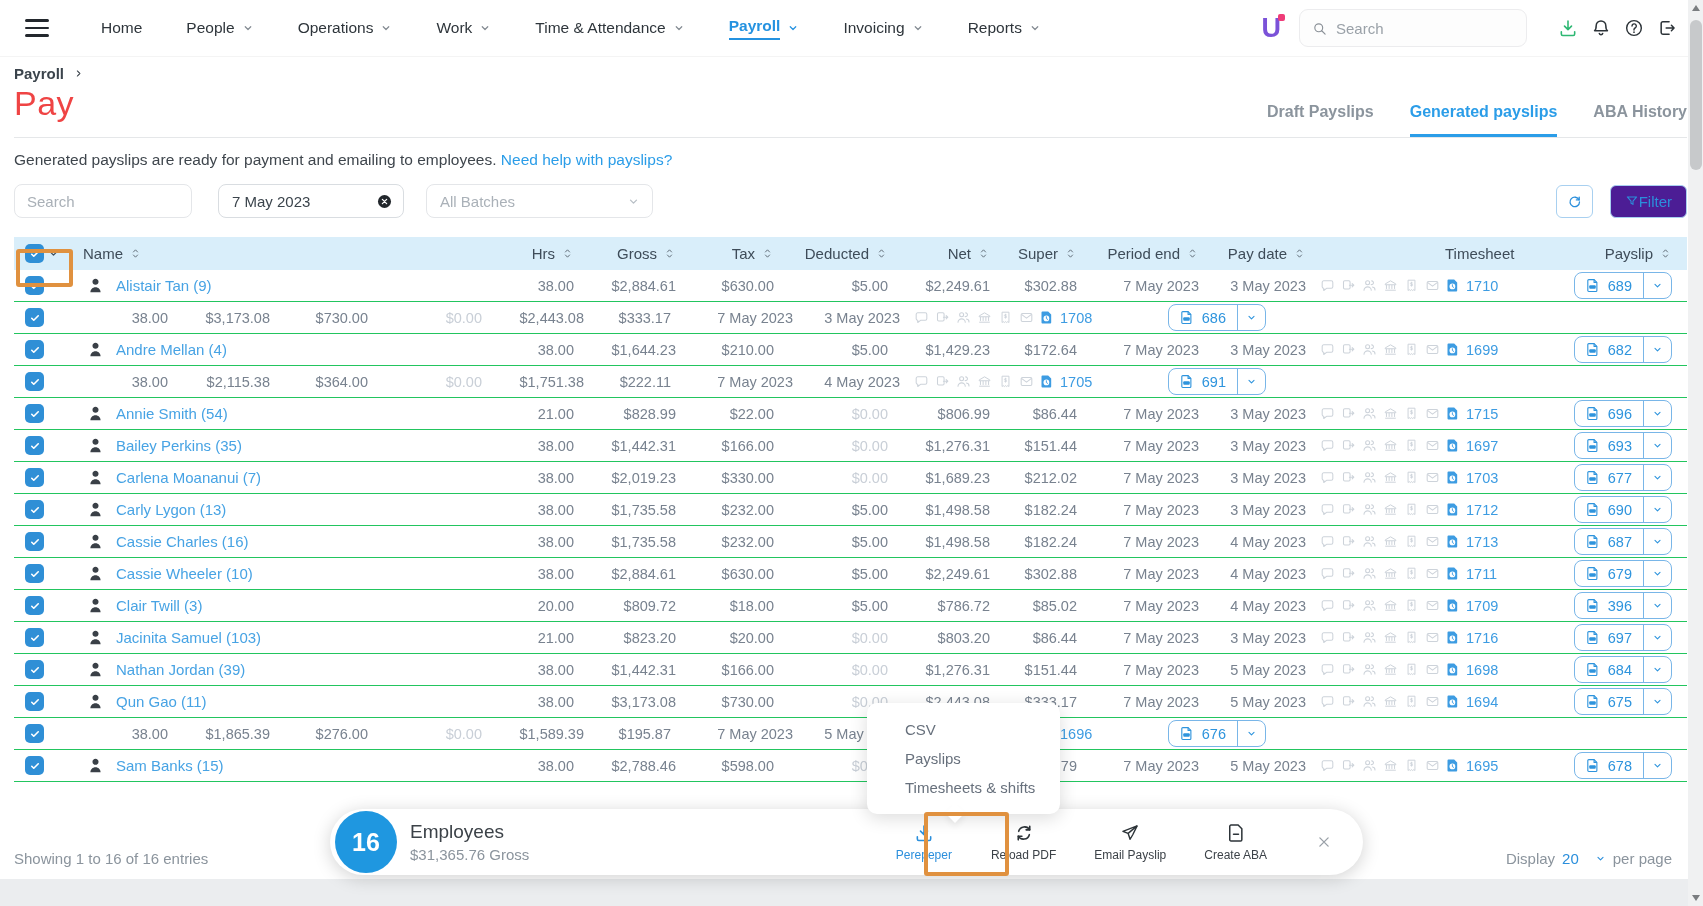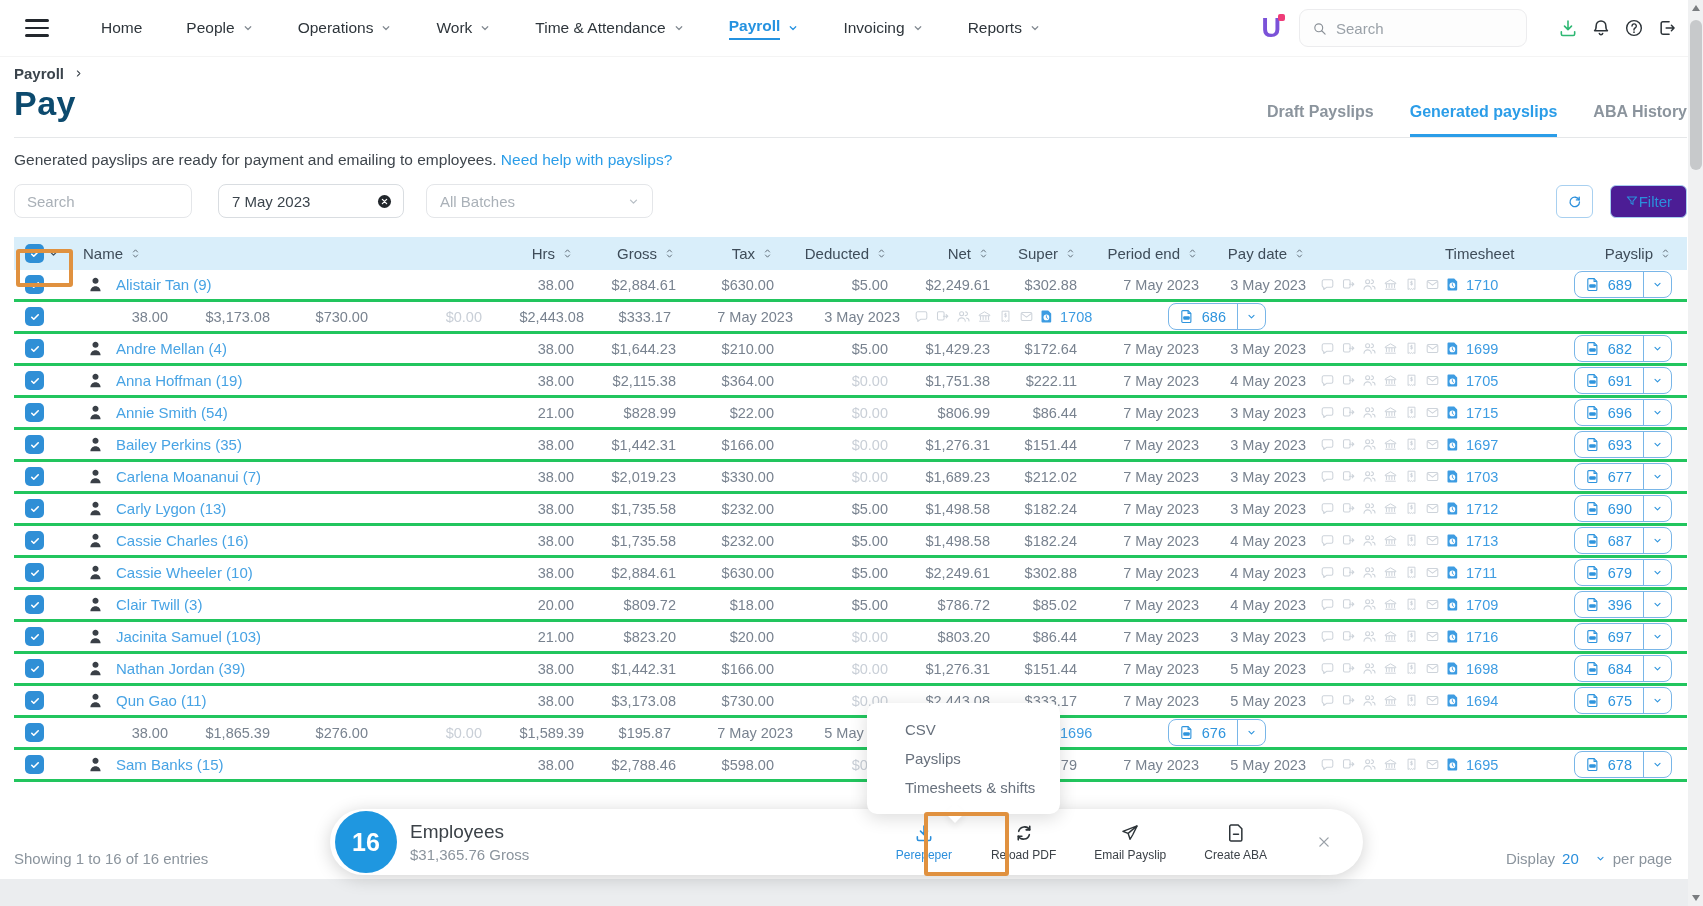--- a/index.html
+++ b/index.html
@@ -25,21 +25,21 @@
   .nav-search input::placeholder { color:#9aa1a8; }
   .nav-ic { width:20px; height:20px; margin-left:13px; color:#2c3338; cursor:pointer; }
   .nav-ic svg { width:20px; height:20px; }
   .nav-ic.green { color:#2eb873; }
 
   
   .content { padding:0 16px 0 14px; }
   .breadcrumb { margin-top:8px; display:flex; align-items:center; gap:9px; font-size:15px; font-weight:700; color:#3b444c; }
   .breadcrumb svg { width:11px; height:11px; color:#3b444c; transform:rotate(-90deg); }
   .title-row { display:flex; align-items:flex-end; border-bottom:1px solid #e5e7e9; margin-top:2px; }
-  h1.page-title { font-size:34px; font-weight:700; color:#0c4a6e; padding-bottom:14px; letter-spacing:.5px; }
+  h1.page-title { font-size:34px; font-weight:400; color:#ef4444; padding-bottom:14px; letter-spacing:.5px; }
   .tabs { margin-left:auto; display:flex; gap:36px; }
   .tab { font-size:16px; font-weight:600; color:#8b949d; padding-bottom:13px; cursor:pointer; border-bottom:3px solid transparent; white-space:nowrap; }
   .tab.active { color:#2b9de8; border-bottom-color:#2b9de8; }
   .intro { margin-top:13px; font-size:15.5px; color:#3f464d; }
   .intro a { color:#2b9de8; text-decoration:none; cursor:pointer; }
 
   
   .filter-row { margin-top:15px; display:flex; align-items:center; }
   .f-search { width:178px; height:34px; border:1px solid #e4e6e9; border-radius:8px; padding:0 12px; font-size:15px; color:#3b444c; outline:0; font-family:inherit; }
   .f-search::placeholder { color:#a9b0b7; }
@@ -50,21 +50,21 @@
   .f-select svg { margin-left:auto; width:13px; height:13px; color:#b7bec5; }
   .f-actions { margin-left:auto; display:flex; gap:17px; }
   .f-refresh { width:37px; height:33px; border:1px solid #a8d0f0; border-radius:6px; background:#fff; color:#2b8fdc; display:flex; align-items:center; justify-content:center; cursor:pointer; }
   .f-refresh svg { width:15px; height:15px; }
   .f-filter { height:33px; padding:0 14px; border:1px solid #a8d0f0; border-radius:6px; background:#4c1d95; color:#2b8fdc; display:flex; align-items:center; font-size:15px; font-family:inherit; cursor:pointer; }
   .f-filter svg { width:14px; height:14px; }
 
   
   .table { margin-top:19px; }
   .thead { display:flex; align-items:center; height:33px; background:#d9eefa; font-size:15px; color:#3e4c59; font-weight:500; }
-  .trow { display:flex; align-items:center; height:32px; border-bottom:3px solid #22c55e; background:#fff; }
+  .trow { display:flex; align-items:center; height:32px; border-bottom:1px solid #22c55e; background:#fff; }
   .cell { flex:none; display:flex; align-items:center; }
   .col-check { width:64px; padding-left:11px; gap:3px; }
   .col-name { flex:1 1 auto; min-width:0; }
   .col-hrs { width:90px; } .col-gross { width:102px; } .col-tax { width:98px; }
   .col-deducted { width:114px; } .col-net { width:102px; } .col-super { width:87px; }
   .col-period { width:122px; } .col-paydate { width:107px; }
   .col-icons { width:122px; margin-left:14px; gap:6px; }
   .col-ts { width:85px; padding-left:3px; }
   .col-payslip { width:160px; justify-content:flex-end; padding-right:15px; }
   .num, .th-r { justify-content:flex-end; }
@@ -686,28 +686,20 @@
             </div>
           </div>
           <div class="trow">
     <div class="cell col-check">
               <span class="checkbox">
                 <svg class="chk">
                   <use href="#i-check"></use>
                 </svg>
               </span>
             </div>
-    <div class="cell col-name">
-              <span class="avatar">
-                <svg class="av">
-                  <use href="#i-person"></use>
-                </svg>
-              </span>
-              <a class="name-link">Anna Hoffman (19)</a>
-            </div>
     <div class="cell col-hrs num">38.00</div>
     <div class="cell col-gross num">$2,115.38</div>
     <div class="cell col-tax num">$364.00</div>
     <div class="cell col-deducted num zero">$0.00</div>
     <div class="cell col-net num">$1,751.38</div>
     <div class="cell col-super num">$222.11</div>
     <div class="cell col-period num">7 May 2023</div>
     <div class="cell col-paydate num">4 May 2023</div>
     <div class="cell col-icons">
               <span class="st-ic">

